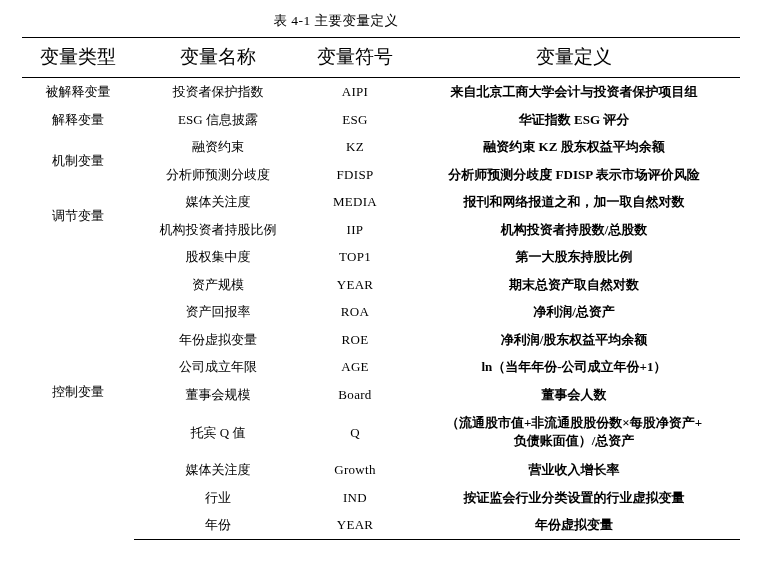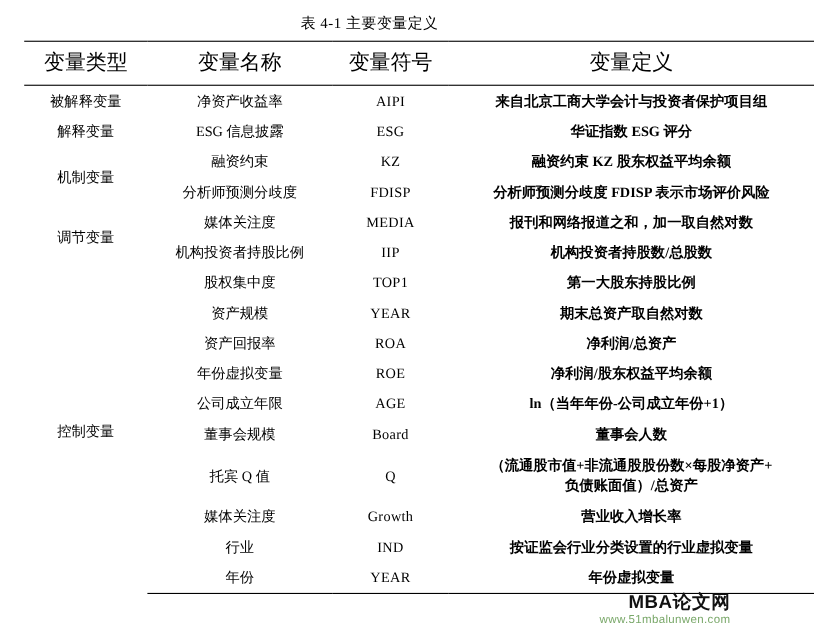--- a/index.html
+++ b/index.html
@@ -113,21 +113,21 @@
       <tr>
         <th>变量类型</th>
         <th>变量名称</th>
         <th>变量符号</th>
         <th>变量定义</th>
       </tr>
     </thead>
     <tbody>
       <tr>
         <td class="cat">被解释变量</td>
-        <td>净资产收益率</td>
+        <td>投资者保护指数</td>
         <td class="sym">AIPI</td>
         <td class="def">来自北京工商大学会计与投资者保护项目组</td>
       </tr>
       <tr>
         <td class="cat">解释变量</td>
         <td>ESG 信息披露</td>
         <td class="sym">ESG</td>
         <td class="def">华证指数 ESG 评分</td>
       </tr>
       <tr>
@@ -200,18 +200,14 @@
         <td class="def">按证监会行业分类设置的行业虚拟变量</td>
       </tr>
       <tr>
         <td>年份</td>
         <td class="sym">YEAR</td>
         <td class="def">年份虚拟变量</td>
       </tr>
     </tbody>
   </table>
 
-  <div class="watermark">
-    <div class="wm-main">MBA论文网</div>
-    <div class="wm-sub">www.51mbalunwen.com</div>
-  </div>
 
 </div>
 
 </body></html>

